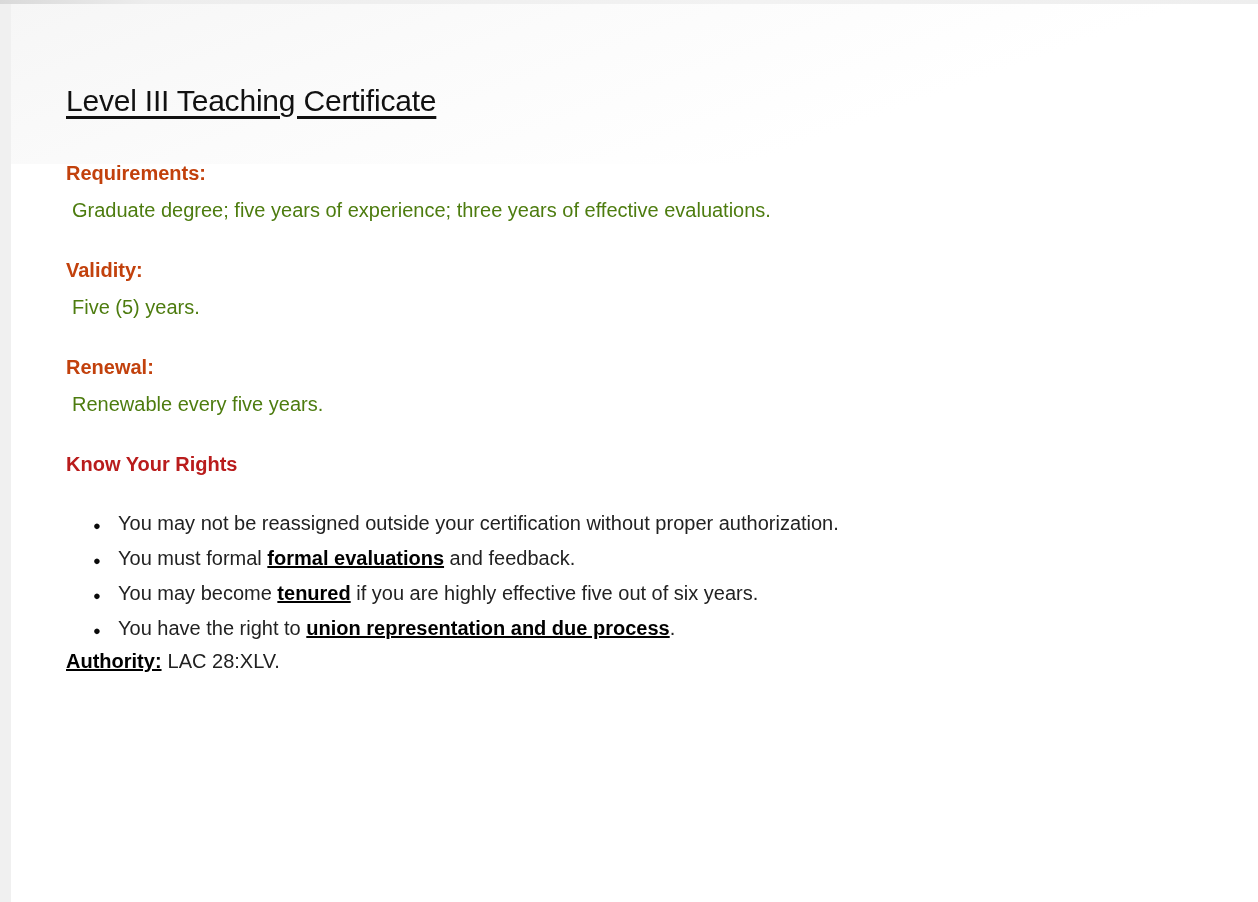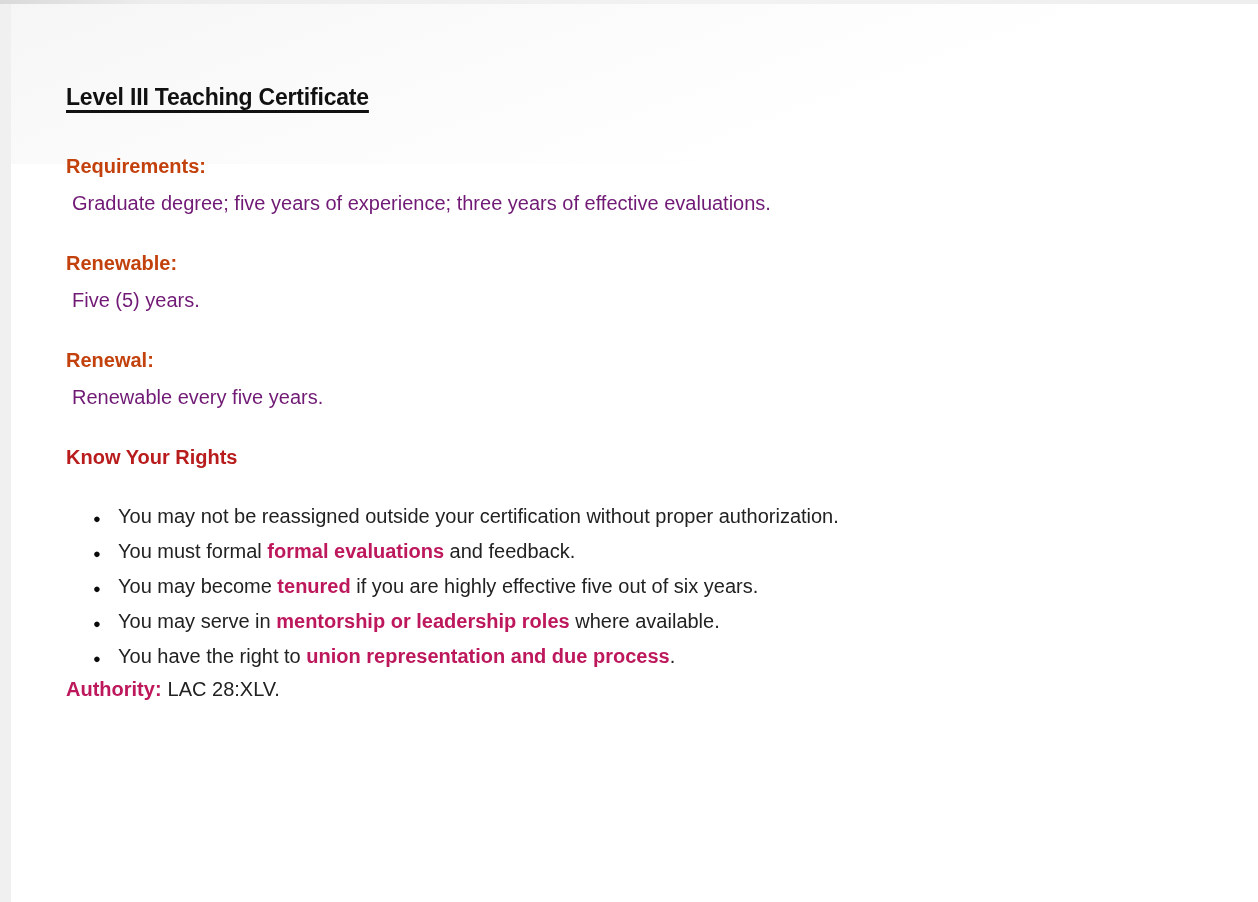--- a/index.html
+++ b/index.html
@@ -24,42 +24,42 @@
     position: absolute; left: 11px; top: 4px; width: 1247px; height: 160px;
     background: linear-gradient(160deg, #f6f6f6 0%, #fbfbfb 35%, #ffffff 70%);
     pointer-events: none;
   }
   .doc {
     position: absolute;
     left: 66px; top: 84px;
     width: 1130px;
   }
   h1.title {
-    font-size: 23px;
-    font-weight: bold;
+    font-size: 30px;
+    font-weight: normal;
     letter-spacing: -0.2px;
     color: #111111;
     text-decoration: underline;
     text-decoration-thickness: 2.5px;
     text-underline-offset: 5px;
     margin-bottom: 41px;
   }
   .section { margin-bottom: 32px; }
   .section h2 {
     font-size: 20px;
     font-weight: bold;
     line-height: 28px;
     color: #c2410c;
   }
   .section p.body {
     font-size: 20px;
     line-height: 28px;
     margin-top: 9px;
     padding-left: 6px;
-    color: #701a75;
+    color: #4d7c0f;
   }
   .rights-heading {
     font-size: 20px;
     font-weight: bold;
     line-height: 28px;
     color: #b91c1c;
     margin-bottom: 29px;
   }
   ul.rights-list { list-style: none; }
   ul.rights-list li {
@@ -70,21 +70,21 @@
     color: #222222;
   }
   ul.rights-list .bullet {
     width: 25px;
     margin-left: 27px;
     flex: 0 0 25px;
     font-size: 13px;
     color: #0a0a0a;
   }
   ul.rights-list .bullet::before { content: "●"; }
-  ul.rights-list strong, .authority strong { font-weight: bold; color: #be185d; }
+  ul.rights-list strong, .authority strong { font-weight: bold; color: #000000; text-decoration: underline; }
   .authority {
     font-size: 20px;
     line-height: 28px;
     color: #222222;
   }
   .authority strong { margin-right: 6px; margin-top: 27px; }
 </style>
 </head>
 <body>
 
@@ -95,21 +95,21 @@
 <div class="doc">
 
   <h1 class="title">Level III Teaching Certificate</h1>
 
   <div class="section">
     <h2>Requirements:</h2>
     <p class="body">Graduate degree; five years of experience; three years of effective evaluations.</p>
   </div>
 
   <div class="section">
-    <h2>Renewable:</h2>
+    <h2>Validity:</h2>
     <p class="body">Five (5) years.</p>
   </div>
 
   <div class="section">
     <h2>Renewal:</h2>
     <p class="body">Renewable every five years.</p>
   </div>
 
   <h2 class="rights-heading">Know Your Rights</h2>
 
@@ -121,23 +121,19 @@
     <li>
       <span class="bullet"></span>
       <span class="li-text"><span>You must formal </span><strong>formal evaluations</strong><span> and feedback.</span></span>
     </li>
     <li>
       <span class="bullet"></span>
       <span class="li-text"><span>You may become </span><strong>tenured</strong><span> if you are highly effective five out of six years.</span></span>
     </li>
     <li>
       <span class="bullet"></span>
-      <span class="li-text"><span>You may serve in </span><strong>mentorship or leadership roles</strong><span> where available.</span></span>
-    </li>
-    <li>
-      <span class="bullet"></span>
       <span class="li-text"><span>You have the right to </span><strong>union representation and due process</strong><span>.</span></span>
     </li>
   </ul>
 
   <p class="authority"><strong>Authority:</strong><span>LAC 28:XLV.</span></p>
 
 </div>
 
 </body></html>

